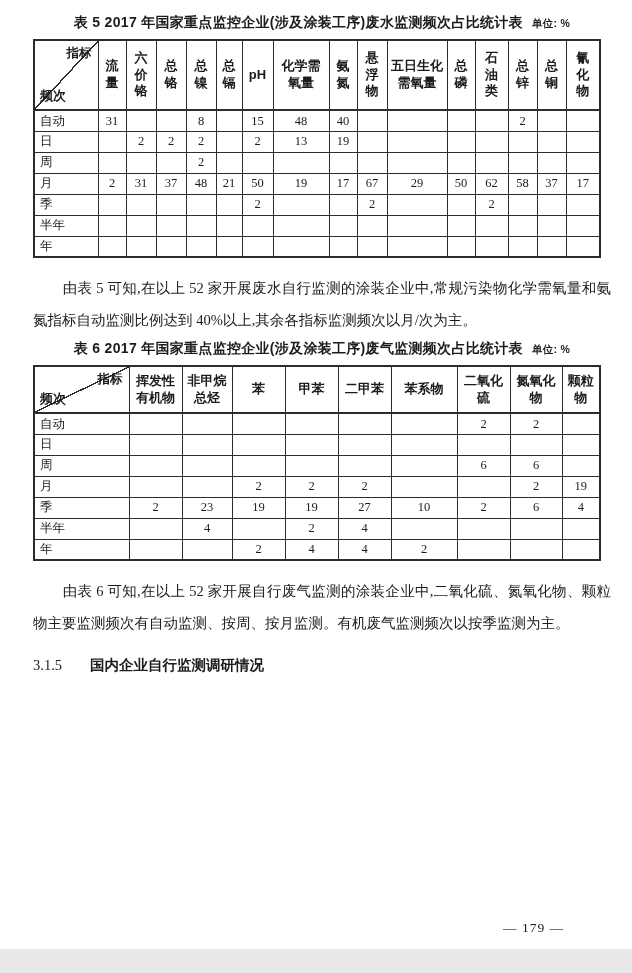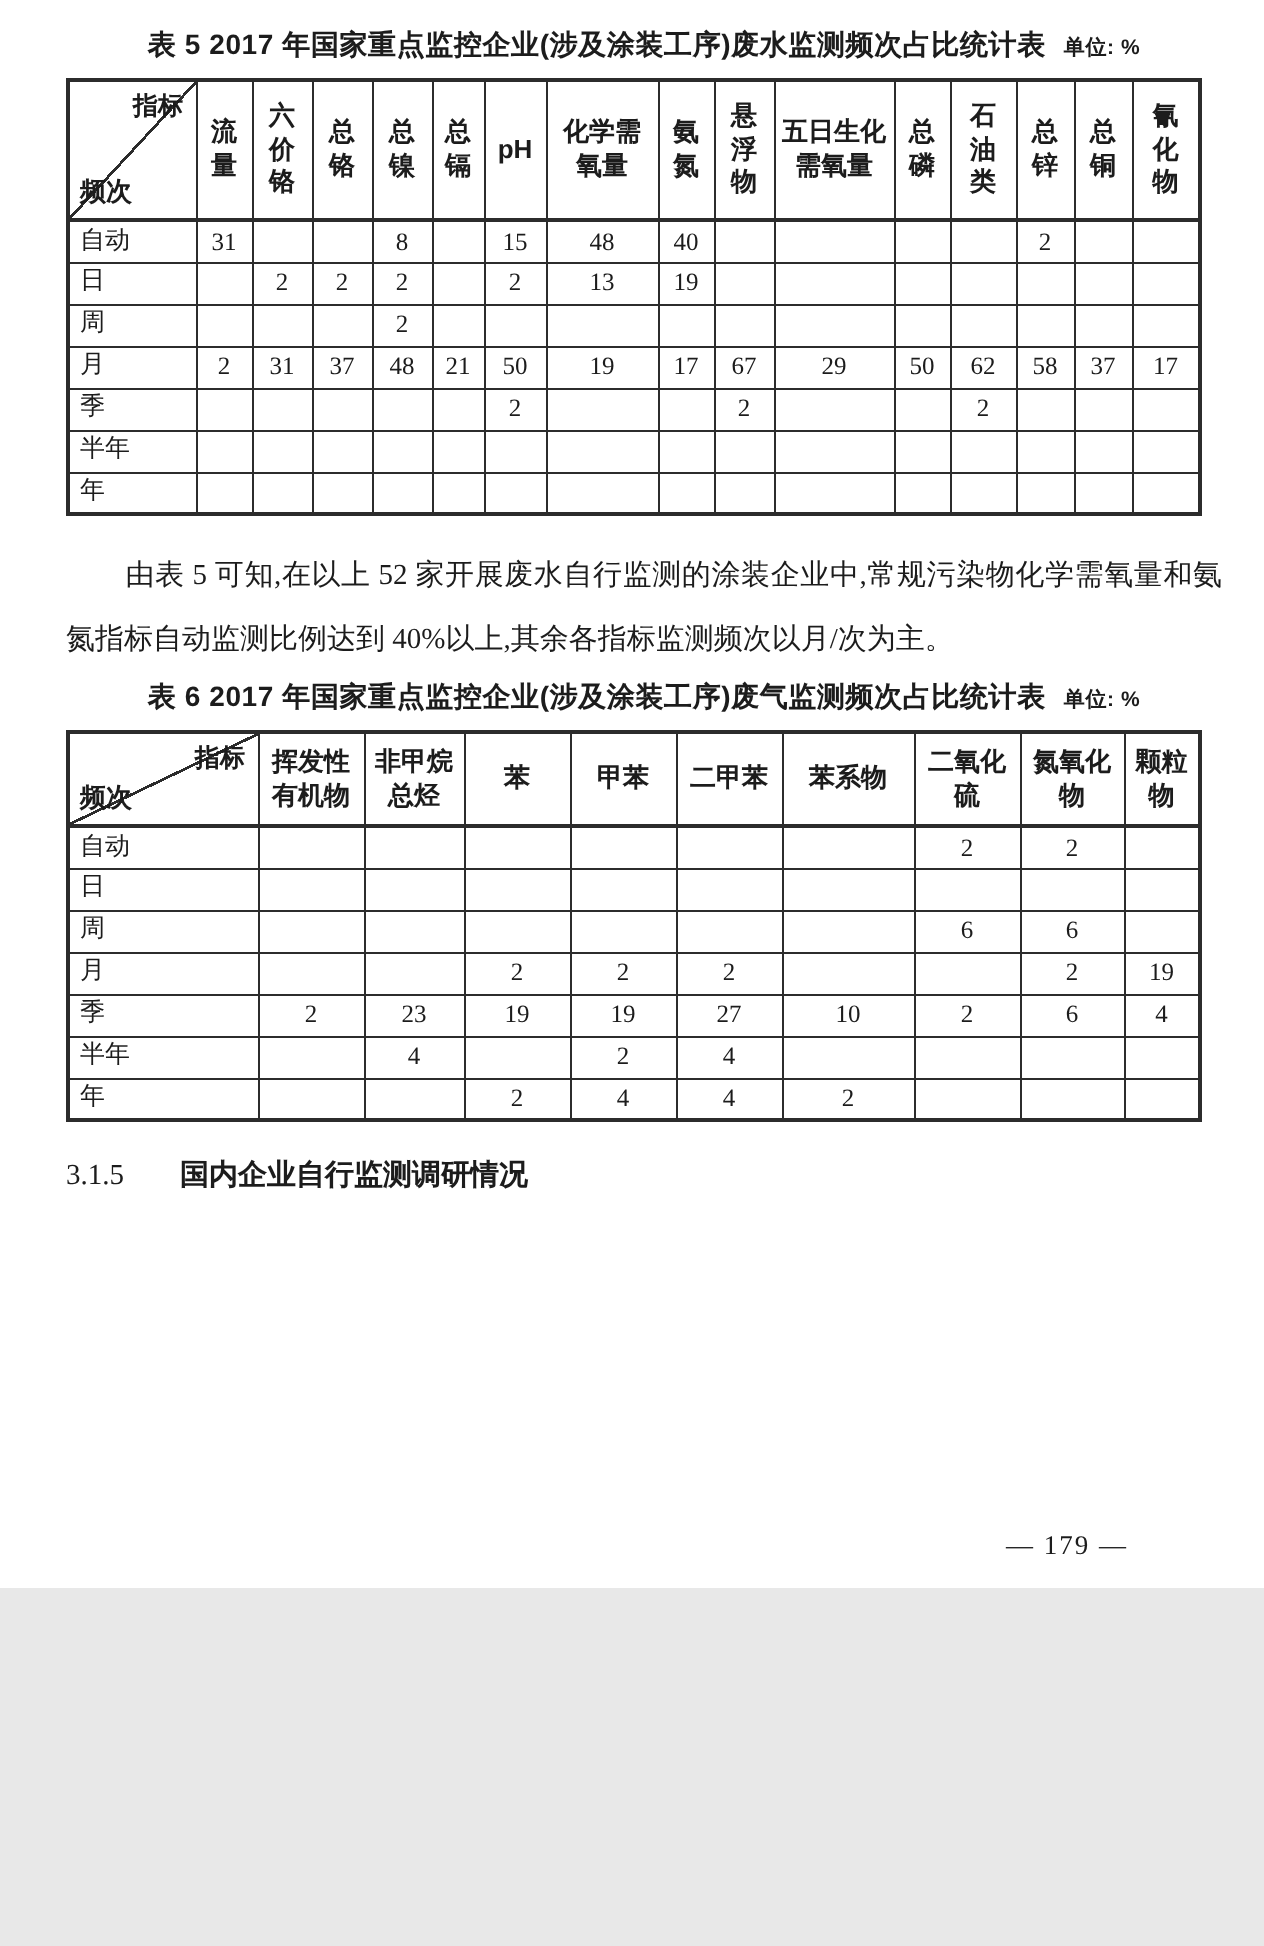--- a/index.html
+++ b/index.html
@@ -1,18 +1,18 @@
 <!DOCTYPE html>
 <html><head>
 <meta charset="utf-8">
 <style>
   html, body { margin:0; padding:0; background:#e8e8e8; }
   .page {
     position:relative;
-    width:632px; height:794px;
+    width:632px; height:949px;
     margin:0 auto;
     background:#ffffff;
     box-sizing:border-box;
     padding:10px 21px 0 33px;
     font-family:"Liberation Serif","DejaVu Serif",serif;
     color:#1c1c1c;
     overflow:hidden;
   }
   .table-title {
     text-align:center;
@@ -54,21 +54,21 @@
     font-family:"Liberation Serif","DejaVu Serif",serif;
   }
   .t5 thead tr { height:70px; }
   .t6 thead tr { height:47px; }
   table.stat tbody tr { height:21px; }
   table.stat tbody th.rowlabel {
     text-align:left;
     font-weight:normal;
     font-size:12.5px;
     padding-left:5px;
-    font-family:Liberation Mono, monospace;
+    font-family:Liberation Serif, serif;
   }
   th.corner {
     position:relative;
     background:linear-gradient(to bottom right,
       transparent calc(50% - 0.7px), #2c2c2c calc(50% - 0.7px),
       #2c2c2c calc(50% + 0.7px), transparent calc(50% + 0.7px));
   }
   th.corner .ctop { position:absolute; top:4px; right:6px; font-size:12.5px; }
   th.corner .cbot { position:absolute; bottom:4px; left:5px; font-size:13px; }
   .stack { display:inline-block; width:1.1em; word-break:break-all; }
@@ -397,20 +397,21 @@
           <td>4</td>
           <td>4</td>
           <td>2</td>
           <td></td>
           <td></td>
           <td></td>
         </tr>
       </tbody>
     </table>
 
+  <p class="par">由表 6 可知,在以上 52 家开展自行废气监测的涂装企业中,二氧化硫、氮氧化物、颗粒物主要监测频次有自动监测、按周、按月监测。有机废气监测频次以按季监测为主。</p>
 
   <div class="sec-heading">
     <span class="num">3.1.5</span><span class="ttl">国内企业自行监测调研情况</span>
   </div>
 
 
   <div class="pageno">— 179 —</div>
 
 </div>
 

